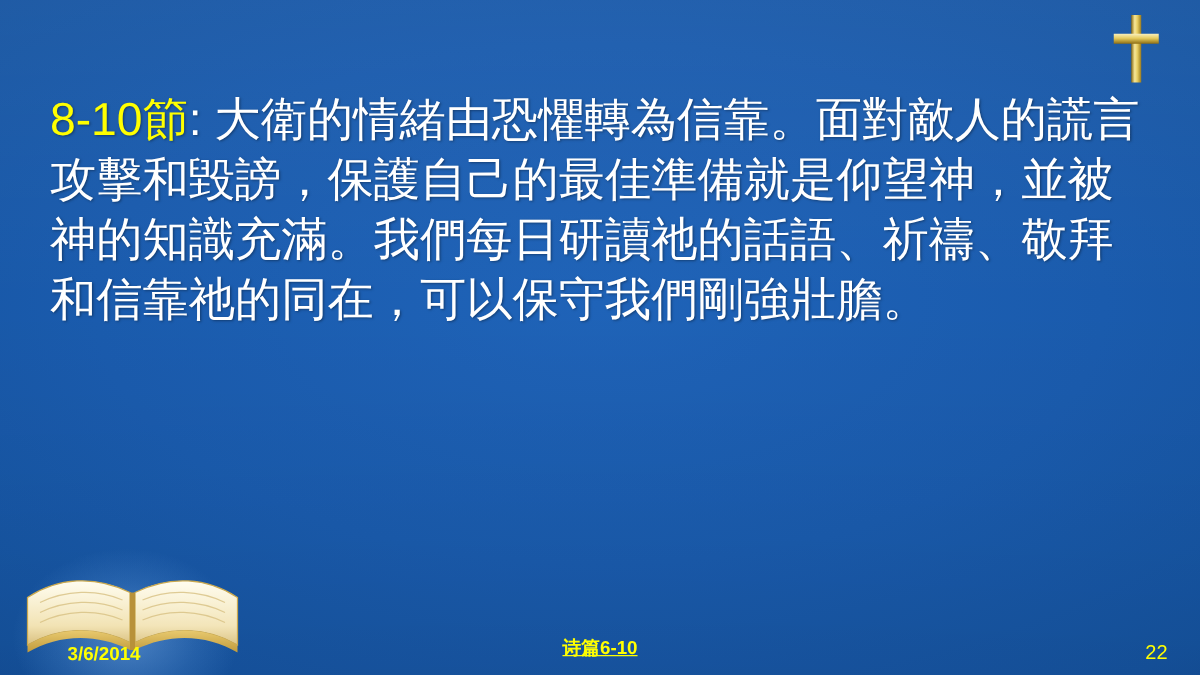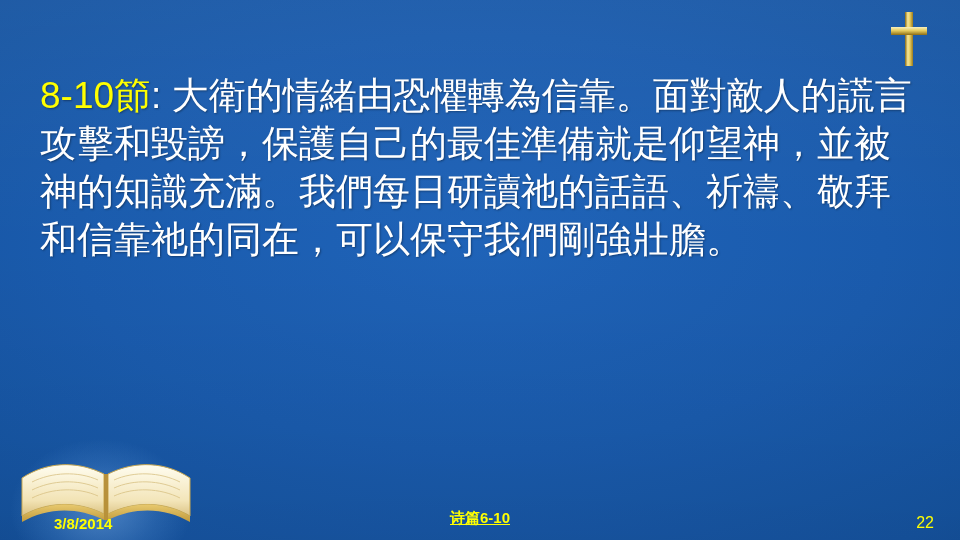--- a/index.html
+++ b/index.html
@@ -162,17 +162,17 @@
         <path d="M14 30 C34 20 60 19 80 28"></path>
         <path d="M14 38 C34 28 60 27 80 36"></path>
         <path d="M14 46 C34 36 60 35 80 44"></path>
         <path d="M162 30 C142 20 116 19 96 28"></path>
         <path d="M162 38 C142 28 116 27 96 36"></path>
         <path d="M162 46 C142 36 116 35 96 44"></path>
       </g>
     </svg>
   </div>
 
-  <div class="footer-date">3/8/2014</div>
+  <div class="footer-date">3/6/2014</div>
   <div class="footer-center">诗篇6-10</div>
   <div class="footer-page">22</div>
 
 </div>
 
 </body></html>

